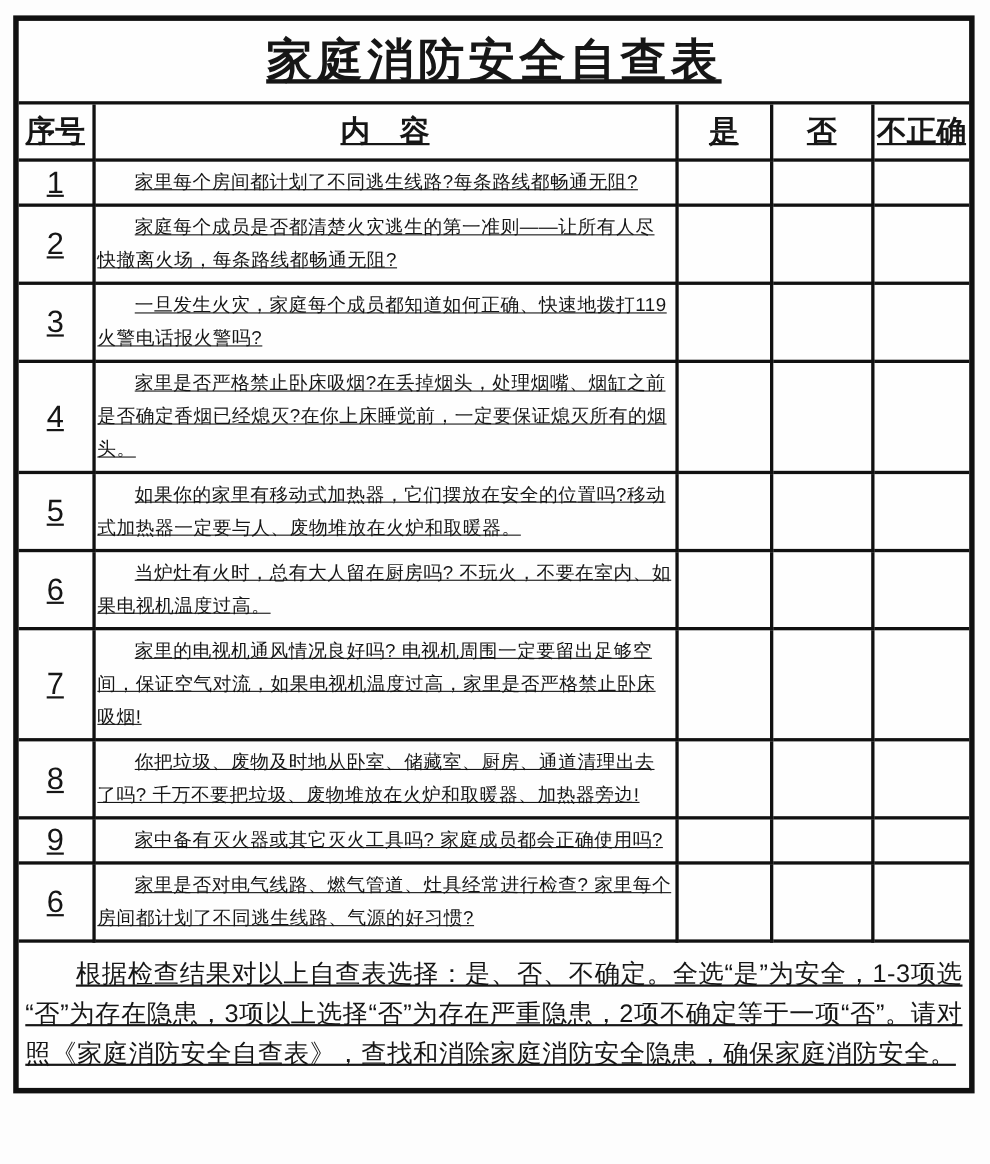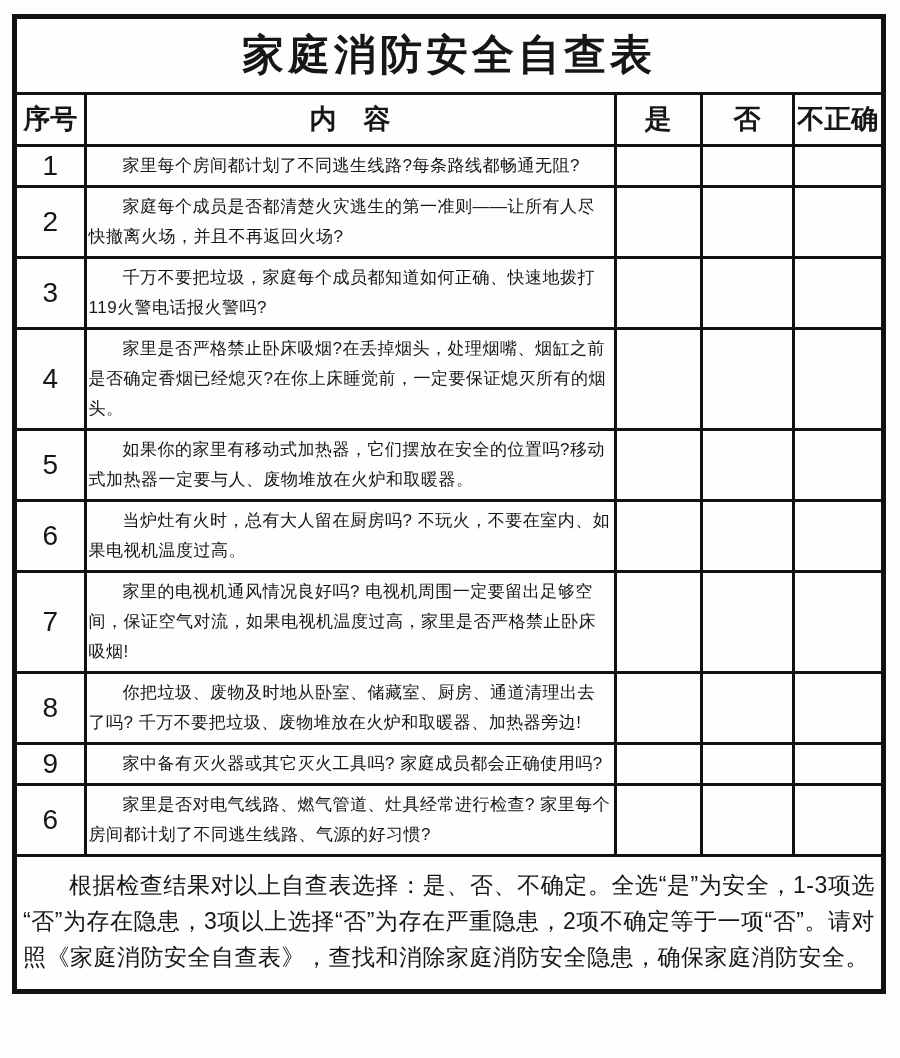--- a/index.html
+++ b/index.html
@@ -13,20 +13,21 @@
     height:1058px;
     background:var(--paper);
     font-family:"Liberation Sans","DejaVu Sans",sans-serif;
     color:#161616;
     overflow:hidden;
   }
   .page{
     width:730px;
     height:1058px;
     padding:14px 12px 0 12px;
+    text-decoration:underline;
   }
   .frame{
     width:874px;
     border:5px solid var(--ink);
     background:var(--cell);
   }
   .doc-title{
     text-align:center;
     font-size:42px;
     font-weight:bold;
@@ -106,28 +107,28 @@
       <tbody>
         <tr>
           <td class="num">1</td>
           <td class="content">家里每个房间都计划了不同逃生线路?每条路线都畅通无阻?</td>
           <td class="answer"></td>
           <td class="answer"></td>
           <td class="answer"></td>
         </tr>
         <tr>
           <td class="num">2</td>
-          <td class="content">家庭每个成员是否都清楚火灾逃生的第一准则——让所有人尽快撤离火场，并且不再返回火场?</td>
+          <td class="content">家庭每个成员是否都清楚火灾逃生的第一准则——让所有人尽快撤离火场，每条路线都畅通无阻?</td>
           <td class="answer"></td>
           <td class="answer"></td>
           <td class="answer"></td>
         </tr>
         <tr>
           <td class="num">3</td>
-          <td class="content">千万不要把垃圾，家庭每个成员都知道如何正确、快速地拨打119火警电话报火警吗?</td>
+          <td class="content">一旦发生火灾，家庭每个成员都知道如何正确、快速地拨打119火警电话报火警吗?</td>
           <td class="answer"></td>
           <td class="answer"></td>
           <td class="answer"></td>
         </tr>
         <tr>
           <td class="num">4</td>
           <td class="content">家里是否严格禁止卧床吸烟?在丢掉烟头，处理烟嘴、烟缸之前是否确定香烟已经熄灭?在你上床睡觉前，一定要保证熄灭所有的烟头。</td>
           <td class="answer"></td>
           <td class="answer"></td>
           <td class="answer"></td>

